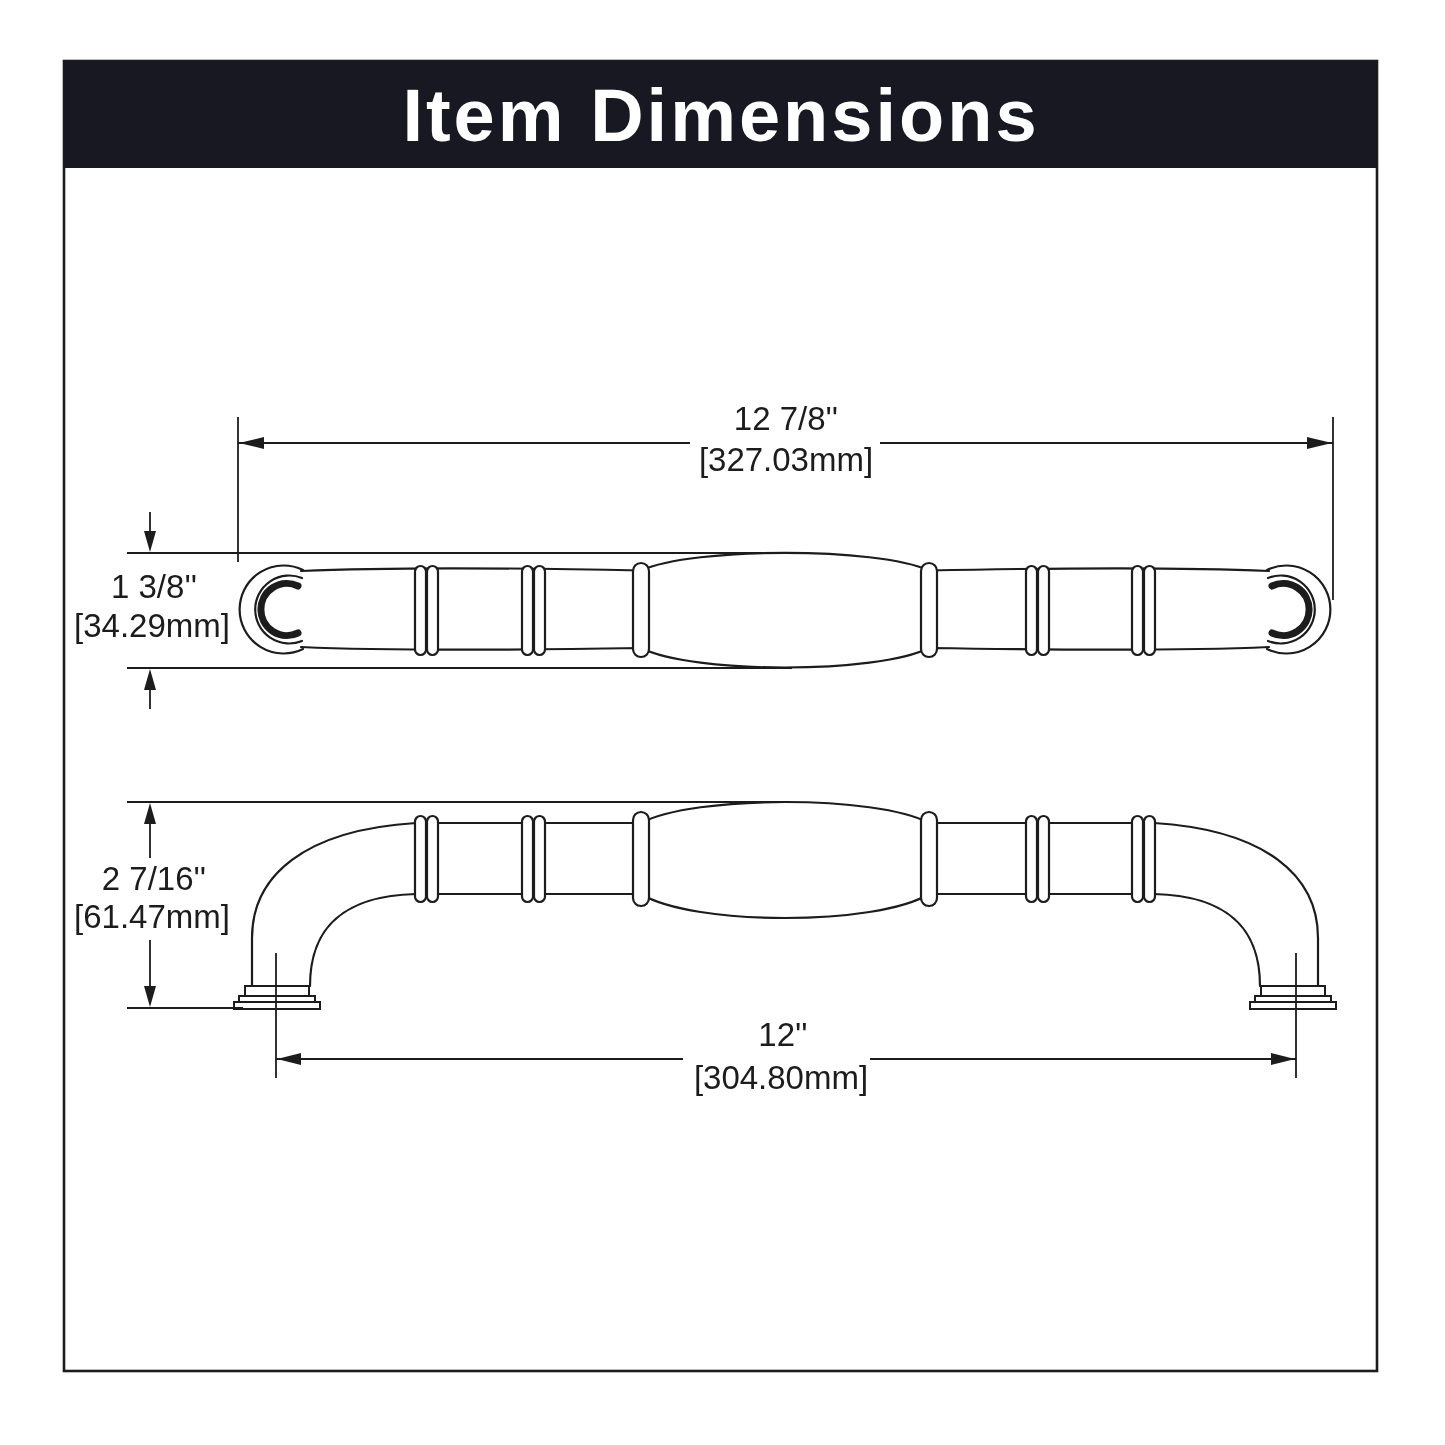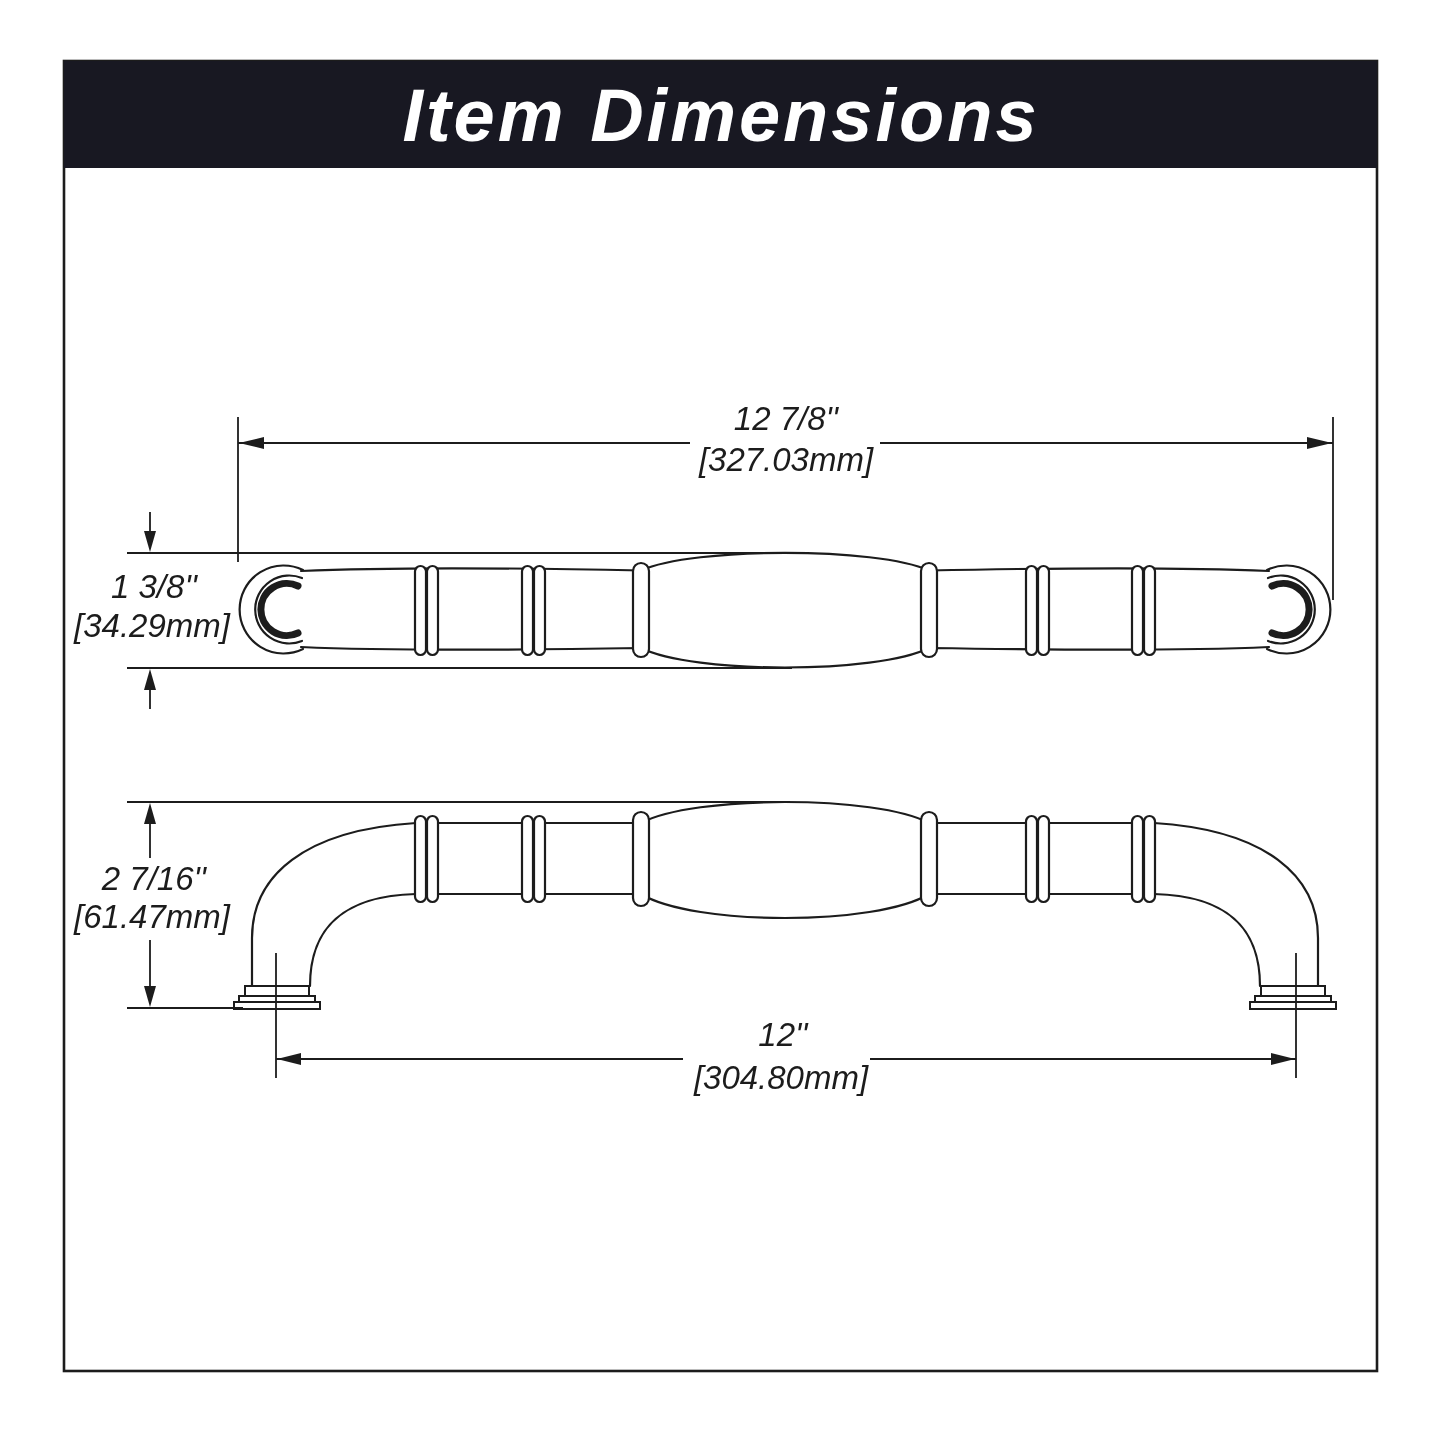--- a/index.html
+++ b/index.html
@@ -1,17 +1,17 @@
 <!DOCTYPE html>
 <html><head>
 <meta charset="utf-8">
 <style>
   html,body{margin:0;padding:0;background:#ffffff;}
   .page{position:relative;width:1156px;height:1445px;background:#ffffff;
-        font-family:"Liberation Sans", sans-serif;font-style:italic;}
+        font-family:"Liberation Sans", sans-serif;}
   svg{position:absolute;left:0;top:0;}
   .ink{stroke:#1c1c1c;fill:none;stroke-width:2.2;stroke-linecap:round;}
   .ink-thick{stroke:#1c1c1c;fill:none;stroke-width:7;stroke-linecap:round;}
   .ring{fill:#ffffff;stroke:#1c1c1c;stroke-width:2.2;}
   .foot{fill:#ffffff;stroke:#1c1c1c;stroke-width:2;}
   .dim{stroke:#1c1c1c;fill:none;stroke-width:1.8;}
   .dim-arrow{fill:#1c1c1c;stroke:none;}
   .frame{fill:none;stroke:#1c1c1c;stroke-width:2.6;}
   .dim-text{font-family:"Liberation Sans", sans-serif;font-size:33px;fill:#1c1c1c;text-anchor:middle;}
   .title{font-family:"Liberation Sans", sans-serif;font-size:74px;font-weight:bold;

